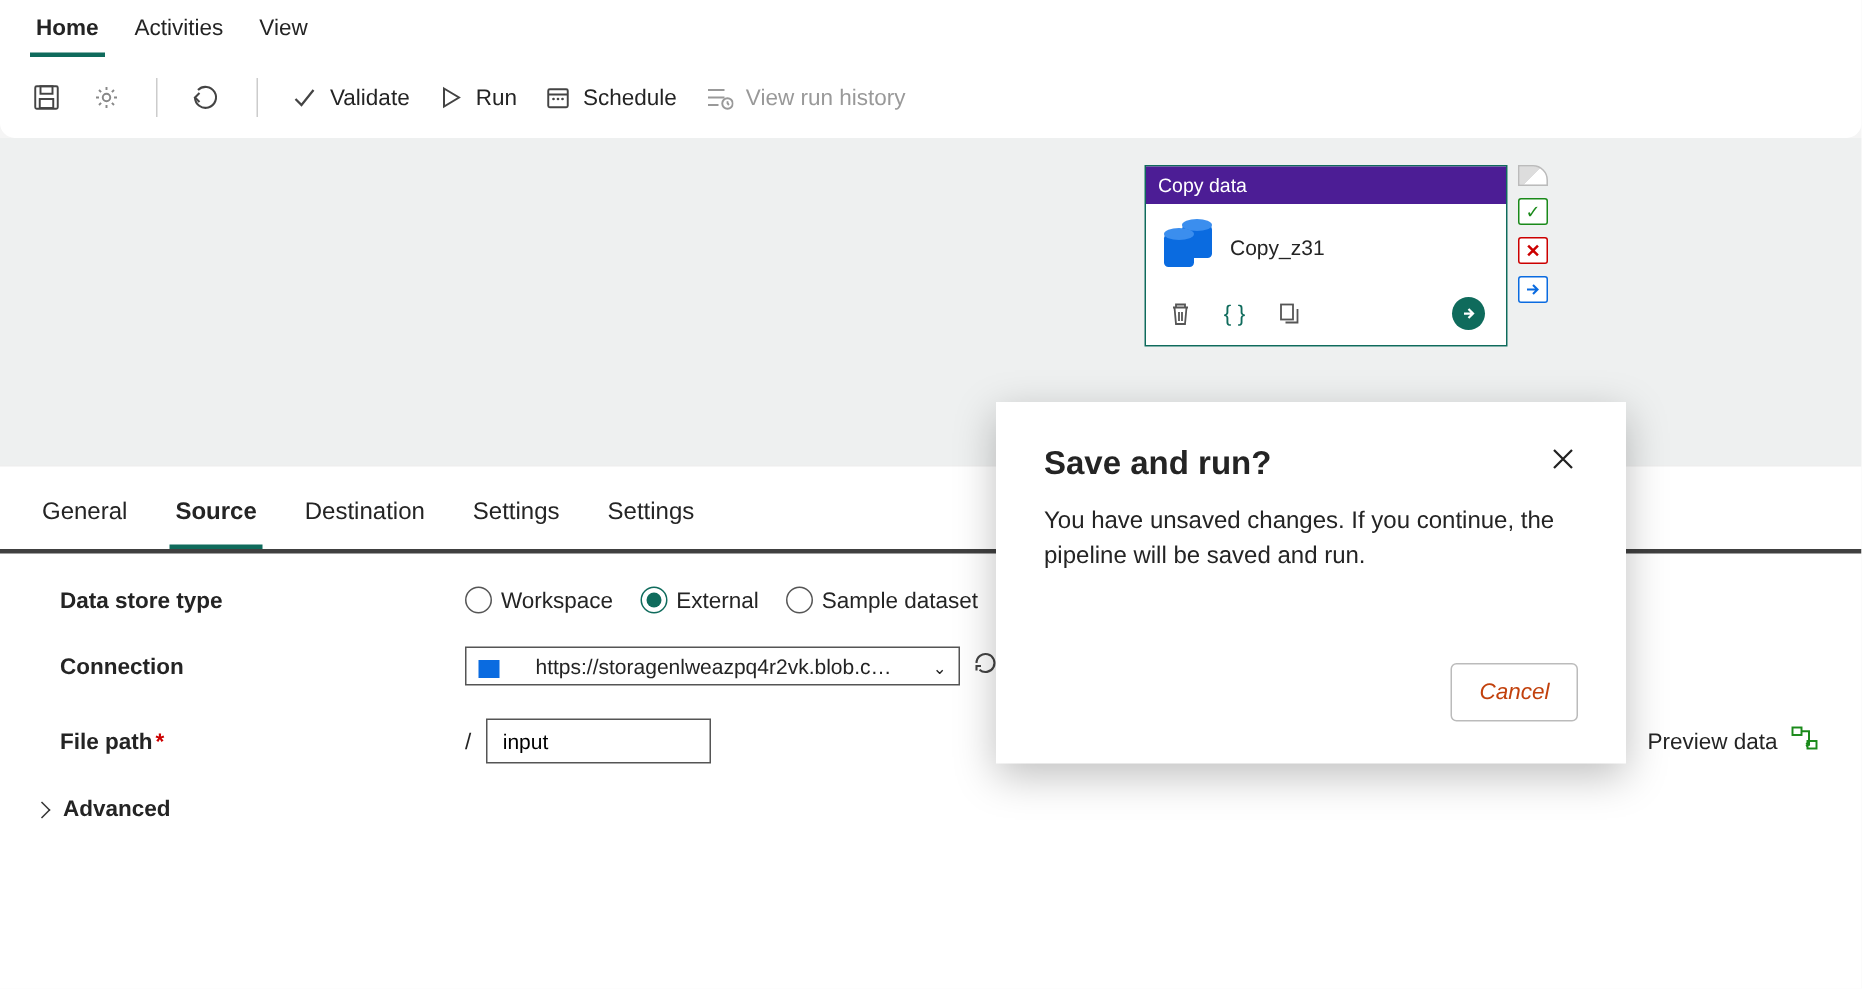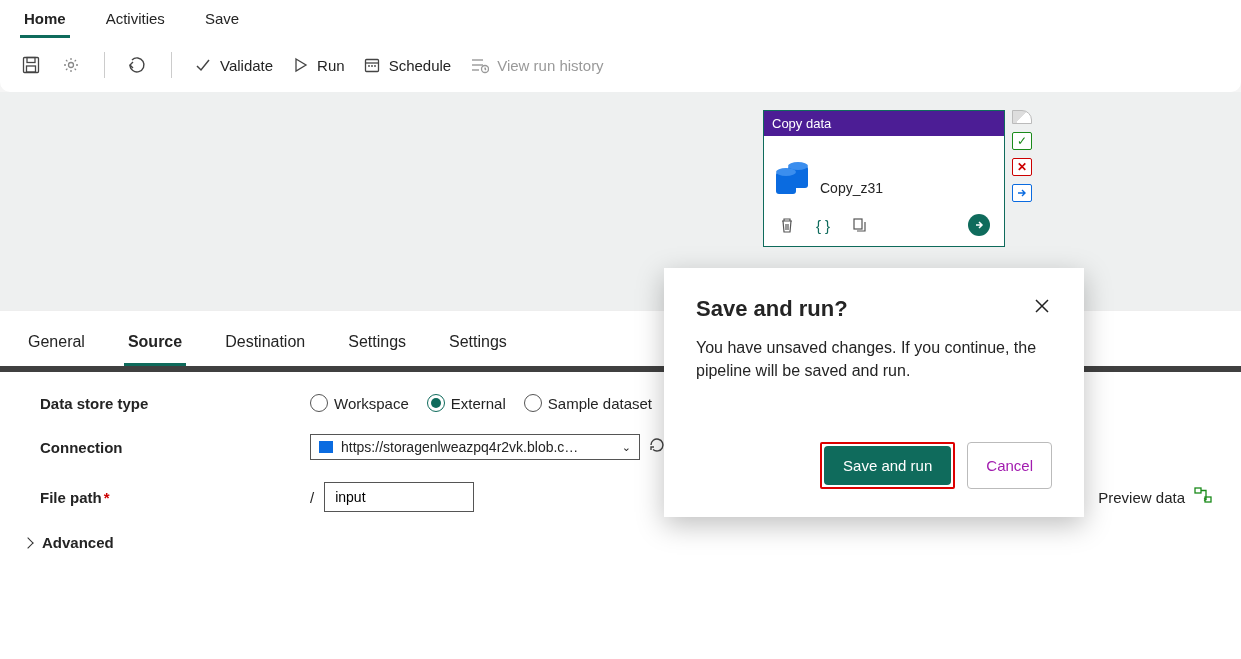--- a/index.html
+++ b/index.html
@@ -1,68 +1,68 @@
 <!DOCTYPE html>
 <html><head>
   <meta charset="utf-8">
   <style>
     * { box-sizing: border-box; margin: 0; padding: 0; font-family: "Segoe UI", Arial, sans-serif; }
     body { background: #f5f5f5; width: 1241px; height: 659px; overflow: hidden; position: relative; color: #242424; }
 
     
-    .top-nav { background: #fff; display: flex; gap: 32px; padding: 0 20px; border-bottom: 0; height: 38px; align-items: flex-end; }
+    .top-nav { background: #fff; display: flex; gap: 16px; padding: 0 20px; border-bottom: 0; height: 38px; align-items: flex-end; }
     .top-nav .tab { padding: 8px 4px; font-size: 15px; cursor: pointer; border-bottom: 3px solid transparent; }
     .top-nav .tab.active { font-weight: 600; border-bottom-color: #0f6b5c; }
 
     
     .toolbar { background: #fff; display: flex; align-items: center; padding: 10px 20px; gap: 18px; height: 54px; border-bottom-left-radius: 10px; border-bottom-right-radius: 10px; }
     .toolbar .divider { width: 1px; height: 26px; background: #ccc; margin: 0 4px; }
     .toolbar .tbtn { display: flex; align-items: center; gap: 8px; font-size: 15px; cursor: pointer; }
     .toolbar .tbtn.disabled { color: #999; }
     .toolbar .icon-only { width: 22px; height: 22px; display: flex; align-items: center; justify-content: center; cursor: pointer; }
 
     
     .canvas { position: relative; height: 218px; background: #eef0f0; }
     .activity-card { position: absolute; left: 763px; top: 18px; width: 242px; background: #fff; border: 1px solid #0f6b5c; }
     .activity-card .header { background: #4c1d95; color: #fff; font-size: 13px; padding: 5px 8px; }
-    .activity-card .body { padding: 30px 12px 10px; display: flex; align-items: flex-end; gap: 10px; }
+    .activity-card .body { padding: 14px 12px 10px; display: flex; align-items: center; gap: 10px; }
     .db-icon { width: 34px; height: 30px; position: relative; }
     .db-icon .cyl { width: 20px; height: 22px; background: #0a6be0; border-radius: 3px; position: absolute; }
     .db-icon .cyl::before { content:''; position:absolute; top:-4px; left:0; width:100%; height:8px; border-radius:50%; background:#3b8eee; }
     .db-icon .c1 { left: 0; top: 6px; }
     .db-icon .c2 { left: 12px; top: 0; }
     .activity-card .footer { display:flex; justify-content:space-between; align-items:center; padding: 8px 14px 10px; }
     .activity-card .footer .left-icons { display:flex; gap:18px; }
     .mini-icon { width:18px; height:18px; display:flex; align-items:center; justify-content:center; color:#555; font-size:15px; cursor:pointer; }
     .arrow-circle { width:22px; height:22px; border-radius:50%; background:#0f6b5c; display:flex; align-items:center; justify-content:center; color:#fff; font-size:14px; }
 
     .status-col { position:absolute; left: 1012px; top: 18px; display:flex; flex-direction:column; gap:8px; }
     .status-box { width:20px; height:18px; border:1px solid #bbb; background:#fff; border-radius:2px; display:flex; align-items:center; justify-content:center; font-size:12px; }
     .status-box.ok { color:#1a8a1a; border-color:#1a8a1a; }
     .status-box.err { color:#c00; border-color:#c00; font-weight:bold; }
     .status-box.go { color:#0a6be0; border-color:#0a6be0; }
     .page-curl { width:20px; height:14px; background: linear-gradient(135deg,#ddd 50%,#fff 50%); border:1px solid #bbb; border-top-right-radius:10px; }
 
     
     .props { background:#fff; border-top:1px solid #eee; min-height:350px; }
-    .prop-tabs { display:flex; gap:35px; padding: 14px 24px 0; border-bottom: 6px solid #404040; }
+    .prop-tabs { display:flex; gap:24px; padding: 14px 24px 0; border-bottom: 3px solid #404040; }
     .prop-tabs .ptab { padding: 8px 4px 12px; font-size: 16px; cursor:pointer; border-bottom:3px solid transparent; }
     .prop-tabs .ptab.active { font-weight:600; border-bottom-color:#0f6b5c; }
 
     .prop-body { padding: 22px 24px; display:flex; flex-direction:column; gap: 22px; font-size:15px; }
     .prop-row { display:flex; align-items:center;margin-left:16px; }
     .prop-row .label { width: 270px; font-weight:600; }
     .prop-row .label .req { color:#c00; margin-left:2px; }
     .radio-group { display:flex; gap: 18px; align-items:center; }
     .radio { display:flex; align-items:center; gap:6px; font-weight:400; }
     .radio .circ { width:18px; height:18px; border-radius:50%; border:1.5px solid #555; display:flex; align-items:center; justify-content:center; }
     .radio.sel .circ { border-color:#0f6b5c; }
     .radio.sel .circ::after { content:''; width:10px; height:10px; border-radius:50%; background:#0f6b5c; }
 
-    .conn-box { border:1px solid #555; padding:4px 8px; width:330px; display:flex; align-items:center; gap:8px; font-size:14px; }
+    .conn-box { border:1px solid #555; padding:4px 8px; width:330px; display:flex; align-items:flex-end; gap:24px; font-size:14px; }
     .conn-box .conn-icon { width:14px; height:12px; background:#0a6be0; display:inline-block; }
     .conn-box .chev { margin-left:auto; font-size:11px; }
     .refresh-icon { margin-left:8px; font-size:18px; cursor:pointer; }
 
     .path-group { display:flex; align-items:center; gap:10px; }
     .text-input { border:1px solid #555; padding:5px 10px; font-size:14px; height:30px; }
     .text-input.w1 { width:178px; }
     .text-input.w2 { width:150px; }
     .preview-data { margin-left:auto; display:flex; align-items:center; gap:8px; cursor:pointer; font-size:15px; padding-right:4px; }
     .preview-icon { color:#1a8a1a; font-size:18px; }
@@ -72,30 +72,30 @@
 
     
     .dialog { position:absolute; left:664px; top:268px; width:420px; background:#fff; border-radius:0; box-shadow: 0 8px 26px rgba(0,0,0,.25); padding: 28px 32px 28px; }
     .dialog .title-row { display:flex; justify-content:space-between; align-items:flex-start; }
     .dialog h2 { font-size:22px; font-weight:600; }
     .dialog .close { font-size:18px; cursor:pointer; padding:2px; }
     .dialog p { margin-top:14px; font-size:16px; line-height:1.45; }
     .dialog .buttons { margin-top:60px; display:flex; justify-content:flex-end; gap:12px; }
     .btn { padding: 10px 18px; font-size:15px; border-radius:4px; cursor:pointer; border:1px solid transparent; }
     .btn.primary { background:#0f6b5c; color:#fff; }
-    .btn.secondary { background:#fff; border-color:#bbb; color:#a21caf; }
+    .btn.secondary { background:#fff; border-color:#bbb; color:#c2410c;font-style:italic; }
     .highlight-box { border:2.5px solid #d00; padding:2px; border-radius:2px; }
   </style>
 </head>
 <body>
 
 <div class="top-nav">
   <div class="tab active">Home</div>
   <div class="tab">Activities</div>
-  <div class="tab">Save</div>
+  <div class="tab">View</div>
 </div>
 
 <div class="toolbar">
   <div class="icon-only">
     <svg width="20" height="20" viewBox="0 0 20 20" fill="none">
         <rect x="2.5" y="2.5" width="15" height="15" rx="1" stroke="#444" stroke-width="1.3"></rect>
         <rect x="6" y="2.5" width="8" height="5" stroke="#444" stroke-width="1.3"></rect>
         <rect x="5.5" y="11" width="9" height="6" stroke="#444" stroke-width="1.3"></rect>
       </svg>
   </div>
@@ -261,18 +261,15 @@
   <div class="title-row">
     <h2>Save and run?</h2>
     <div class="close">
       <svg width="16" height="16" viewBox="0 0 16 16">
           <path d="M2 2l12 12M14 2L2 14" stroke="#222" stroke-width="1.5"></path>
         </svg>
     </div>
   </div>
   <p>You have unsaved changes. If you continue, the pipeline will be saved and run.</p>
   <div class="buttons">
-    <span class="highlight-box">
-      <button class="btn primary">Save and run</button>
-    </span>
     <button class="btn secondary">Cancel</button>
   </div>
 </div>
 
 </body></html>

